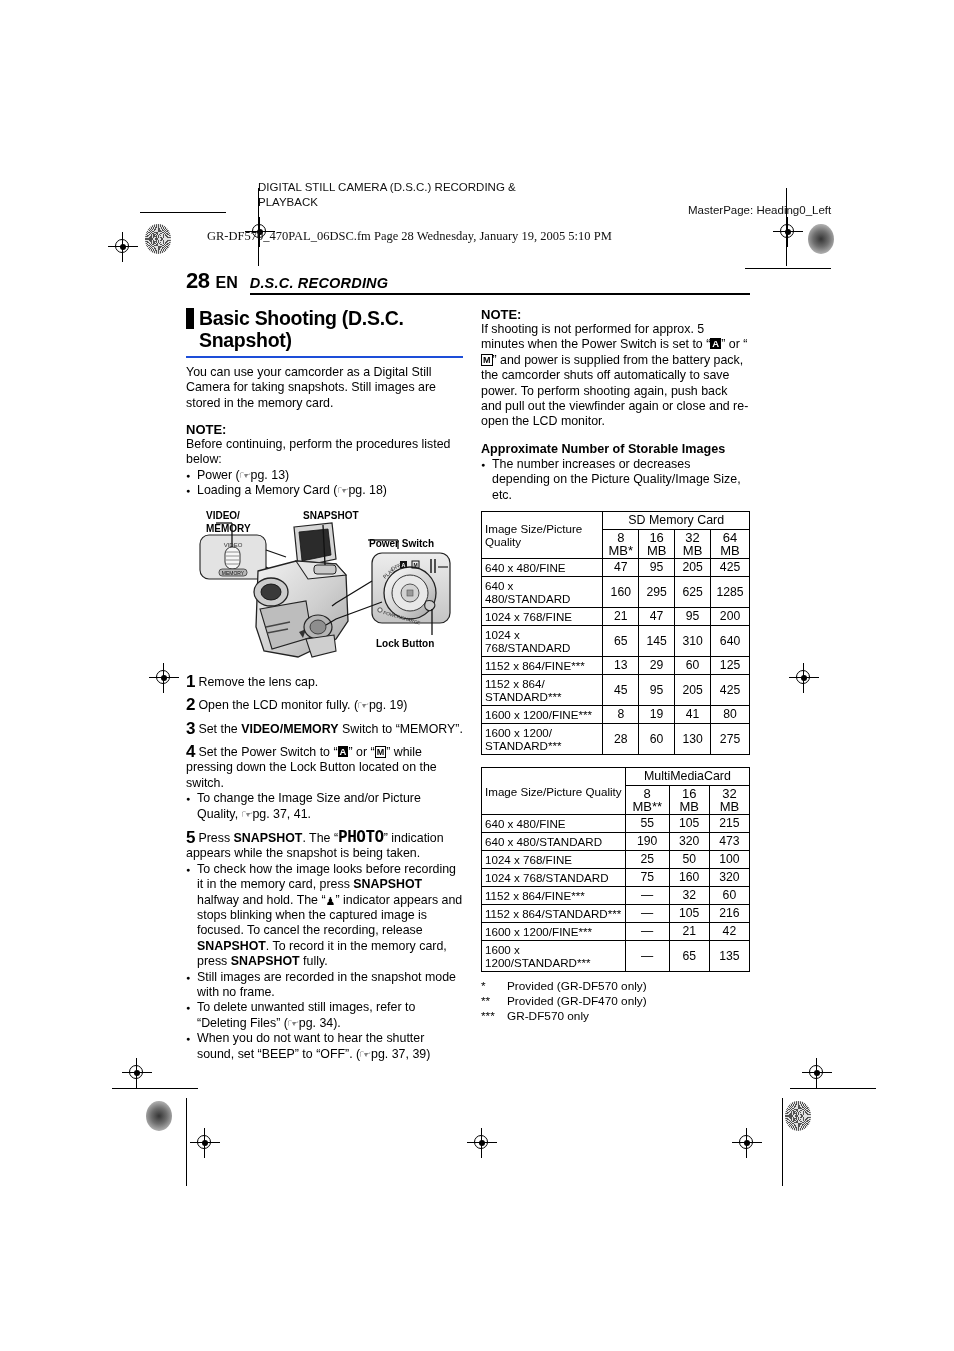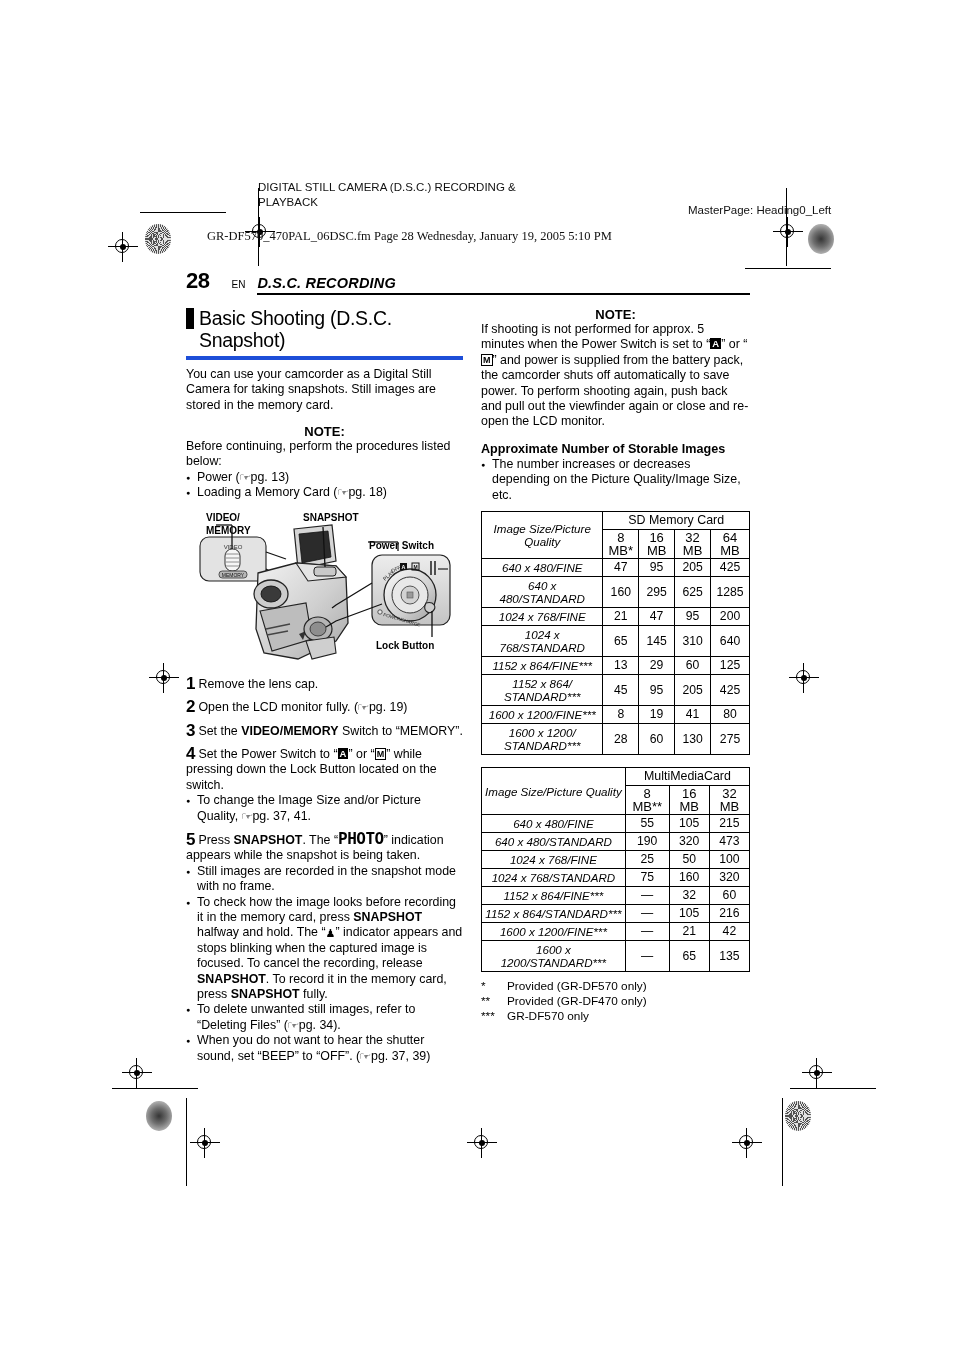--- a/index.html
+++ b/index.html
@@ -92,23 +92,22 @@
     align-items: baseline;
     gap: 6px;
     margin-bottom: 3px;
   }
   .pagenum {
     font-size: 22px;
     font-weight: bold;
     letter-spacing: -0.5px;
   }
   .pageen {
-    font-size: 10px;
-    font-weight: normal;
-    margin-left: 16px;
+    font-size: 16px;
+    font-weight: bold;
   }
   .pagesect {
     font-size: 14.5px;
     font-weight: bold;
     font-style: italic;
     letter-spacing: 0.2px;
     flex: 1;
     border-bottom: 2px solid #000;
     padding-bottom: 2px;
     margin-left: 6px;
@@ -117,25 +116,25 @@
   .cols {
     display: flex;
     gap: 18px;
     margin-top: 12px;
   }
   .col-left  { width: 277px; }
   .col-right { width: 269px; }
 
   h1.chapter {
     font-size: 19.5px;
-    font-weight: normal;
+    font-weight: bold;
     letter-spacing: -0.3px;
     margin: 0 0 0 0;
     padding: 0 0 4px 13px;
-    border-bottom: 4px solid #1d4ed8;
+    border-bottom: 2px solid #1d4ed8;
     position: relative;
     line-height: 1.15;
   }
   h1.chapter::before {
     content: "";
     position: absolute;
     left: 0; top: 1px;
     width: 8px; height: 21px;
     background: #000;
   }
@@ -144,21 +143,20 @@
     font-size: 12.4px;
     line-height: 15.4px;
     margin: 7px 0 0 0;
   }
   .nb { font-weight: bold; }
 
   h3.note {
     font-size: 13px;
     font-weight: bold;
     margin: 11px 0 0 0;
-    text-align: center;
   }
   h3.sub {
     font-size: 12.6px;
     font-weight: bold;
     margin: 12px 0 1px 0;
   }
 
   ul.bul {
     list-style: none;
     margin: 0;
@@ -262,23 +260,22 @@
   }
   table.spec td, table.spec th {
     border: 1.1px solid #000;
     padding: 2px 3px;
     font-weight: normal;
     text-align: center;
     vertical-align: middle;
     line-height: 13px;
   }
   table.spec td.rowhdr, table.spec th.rowhdr {
-    text-align: center;
+    text-align: left;
     padding-left: 3px;
-    font-style: italic;
   }
   table.spec th.cardname {
     font-size: 12.4px;
   }
   table.spec th.capcell {
     font-size: 13px;
     padding: 1px 2px;
   }
   table.spec td.num { font-size: 12.2px; }
 
@@ -487,22 +484,22 @@
         <span class="num">4</span><span>Set the Power Switch to “<span class="invbox">A</span>” or “<span class="outbox">M</span>” while pressing down the Lock Button located on the switch.</span>
       </div>
       <ul class="bul">
         <li>To change the Image Size and/or Picture Quality, <span class="hand">☞</span>pg. 37, 41.</li>
       </ul>
 
       <div class="step">
         <span class="num">5</span><span>Press <span class="nb">SNAPSHOT</span>. The “<span class="photoind">PHOTO</span>” indication appears while the snapshot is being taken.</span>
       </div>
       <ul class="bul">
+        <li>To check how the image looks before recording it in the memory card, press <span class="nb">SNAPSHOT</span> halfway and hold. The “<span class="personind">♟</span>” indicator appears and stops blinking when the captured image is focused. To cancel the recording, release <span class="nb">SNAPSHOT</span>. To record it in the memory card, press <span class="nb">SNAPSHOT</span> fully.</li>
         <li>Still images are recorded in the snapshot mode with no frame.</li>
-        <li>To check how the image looks before recording it in the memory card, press <span class="nb">SNAPSHOT</span> halfway and hold. The “<span class="personind">♟</span>” indicator appears and stops blinking when the captured image is focused. To cancel the recording, release <span class="nb">SNAPSHOT</span>. To record it in the memory card, press <span class="nb">SNAPSHOT</span> fully.</li>
         <li>To delete unwanted still images, refer to “Deleting Files” (<span class="hand">☞</span>pg. 34).</li>
         <li>When you do not want to hear the shutter sound, set “BEEP” to “OFF”. (<span class="hand">☞</span>pg. 37, 39)</li>
       </ul>
 
     </div>
 
     <div class="col-right">
 
       <h3 class="note" style="margin-top:0;">NOTE:</h3>
       <p class="body" style="margin-top:0;">If shooting is not performed for approx. 5 minutes when the Power Switch is set to “<span class="invbox">A</span>” or “<span class="outbox">M</span>” and power is supplied from the battery pack, the camcorder shuts off automatically to save power. To perform shooting again, push back and pull out the viewfinder again or close and re-open the LCD monitor.</p>

